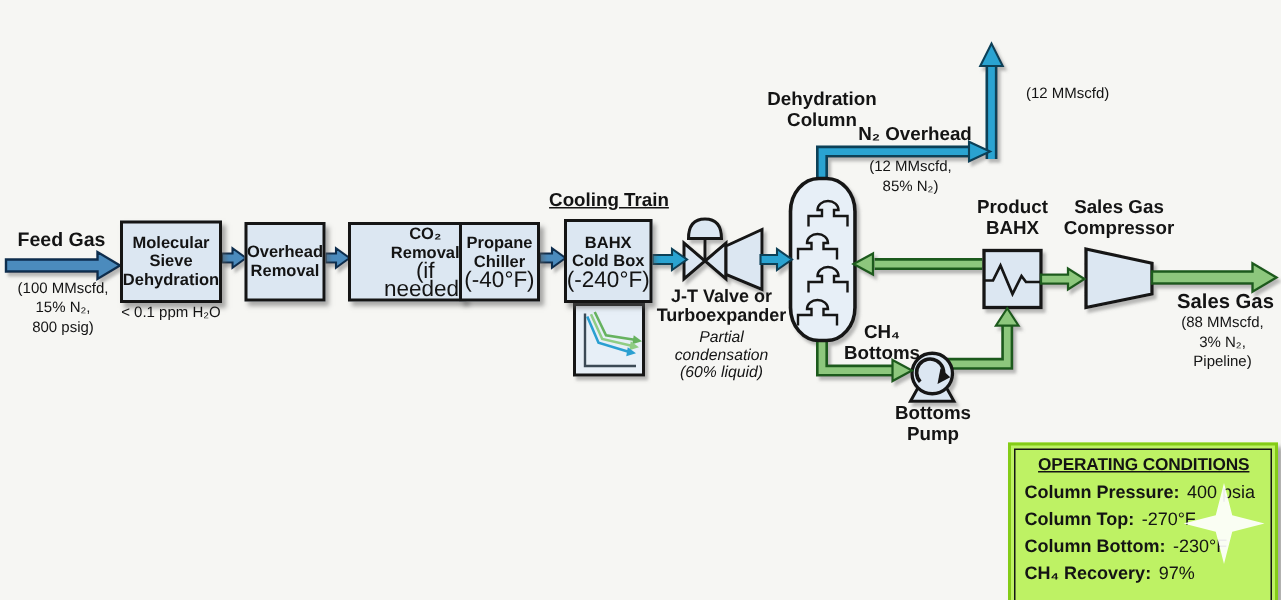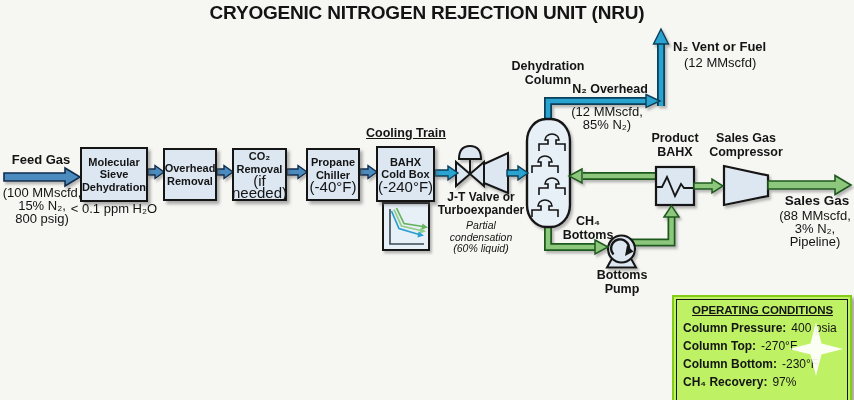--- a/index.html
+++ b/index.html
@@ -15,21 +15,21 @@
     font-size:19px;font-weight:bold;letter-spacing:-0.2px;line-height:22px;
   }
   .pbox{
     position:absolute;background:#dce7f2;border:2px solid #151515;
     box-shadow:2.5px 3px 3px rgba(90,90,90,.5);
     display:flex;flex-direction:column;align-items:center;justify-content:center;
     text-align:center;font-weight:bold;font-size:11px;line-height:12.5px;
   }
   .pbox .reg{font-weight:normal;font-size:15px;line-height:12px;}
   .lbl{position:absolute;font-weight:bold;text-align:center;font-size:12.5px;line-height:13.5px;}
-  .info{position:absolute;font-weight:normal;font-size:13px;line-height:13px;text-align:center;}
+  .info{position:absolute;font-weight:normal;font-size:10px;line-height:13px;text-align:center;}
   .left{text-align:left;}
   #cond{
     position:absolute;left:672px;top:295px;width:180px;height:124px;
     background:#bef264;border:2px solid #84cc16;box-sizing:border-box;
     box-shadow:3px 3px 3px rgba(90,90,90,.5);
   }
   #cond-inner{
     position:absolute;left:2px;top:2px;right:2px;bottom:2px;
     border:1px solid #141414;padding:3px 5px 0 6px;
   }
@@ -130,42 +130,41 @@
       <polygon points="653.5,44 661,29 668.5,44" fill="#2aa3d1" stroke="#093f57" stroke-width="1.4"></polygon>
 
       <polygon points="582,169 569,176 582,183" fill="#8dc77d" stroke="#1e5a1e" stroke-width="1.5"></polygon>
       <polygon points="595,240 608,247 595,254" fill="#8dc77d" stroke="#1e5a1e" stroke-width="1.5"></polygon>
       <polygon points="664,217 671.5,205.5 679,217" fill="#8dc77d" stroke="#1e5a1e" stroke-width="1.5"></polygon>
       <polygon points="694,183 712,183 712,179 723,186 712,193 712,189 694,189" fill="#8dc77d" stroke="#1e5a1e" stroke-width="1.5"></polygon>
       <polygon points="768,181 835,181 835,175.5 851,185 835,194.5 835,189 768,189" fill="#8dc77d" stroke="#1e5a1e" stroke-width="1.6"></polygon>
     </g>
   </svg>
 
-  <div id="title" class="abs">CRYOGENIC NITROGEN REJECTION UNIT (NRU)</div>
 
   <div class="lbl" style="left:6px;top:153px;width:70px;font-size:13px;">Feed Gas</div>
   <div class="info" style="left:0px;top:186px;width:84px;">
     <div>(100 MMscfd,</div>
     <div>15% N₂,</div>
     <div>800 psig)</div>
   </div>
 
   <div class="pbox" style="left:80px;top:147px;width:64px;height:51px;">
     <span>Molecular</span>
     <span>Sieve</span>
     <span>Dehydration</span>
   </div>
   <div class="info" style="left:66px;top:202px;width:96px;">&lt; 0.1 ppm H₂O</div>
 
   <div class="pbox" style="left:163px;top:148px;width:50px;height:49px;">
     <span>Overhead</span>
     <span>Removal</span>
   </div>
 
-  <div class="pbox" style="left:232px;top:148px;width:51px;height:49px;">
+  <div class="pbox" style="left:232px;top:148px;width:51px;height:49px;padding-left:24px;">
     <span>CO₂</span>
     <span>Removal</span>
     <span class="reg">(if needed)</span>
   </div>
 
   <div class="pbox" style="left:306px;top:148px;width:50px;height:49px;">
     <span>Propane</span>
     <span>Chiller</span>
     <span class="reg">(-40°F)</span>
   </div>
@@ -191,21 +190,20 @@
     <div>Dehydration</div>
     <div>Column</div>
   </div>
 
   <div class="lbl" style="left:570px;top:83px;width:80px;">N₂ Overhead</div>
   <div class="info" style="left:566px;top:105px;width:82px;">
     <div>(12 MMscfd,</div>
     <div>85% N₂)</div>
   </div>
 
-  <div class="lbl left" style="left:673px;top:40px;width:120px;font-size:13px;">N₂ Vent or Fuel</div>
   <div class="info left" style="left:684px;top:56px;width:100px;">(12 MMscfd)</div>
 
   <div class="lbl" style="left:645px;top:132px;width:60px;">
     <div>Product</div>
     <div>BAHX</div>
   </div>
 
   <div class="lbl" style="left:706px;top:132px;width:80px;">
     <div>Sales Gas</div>
     <div>Compressor</div>

